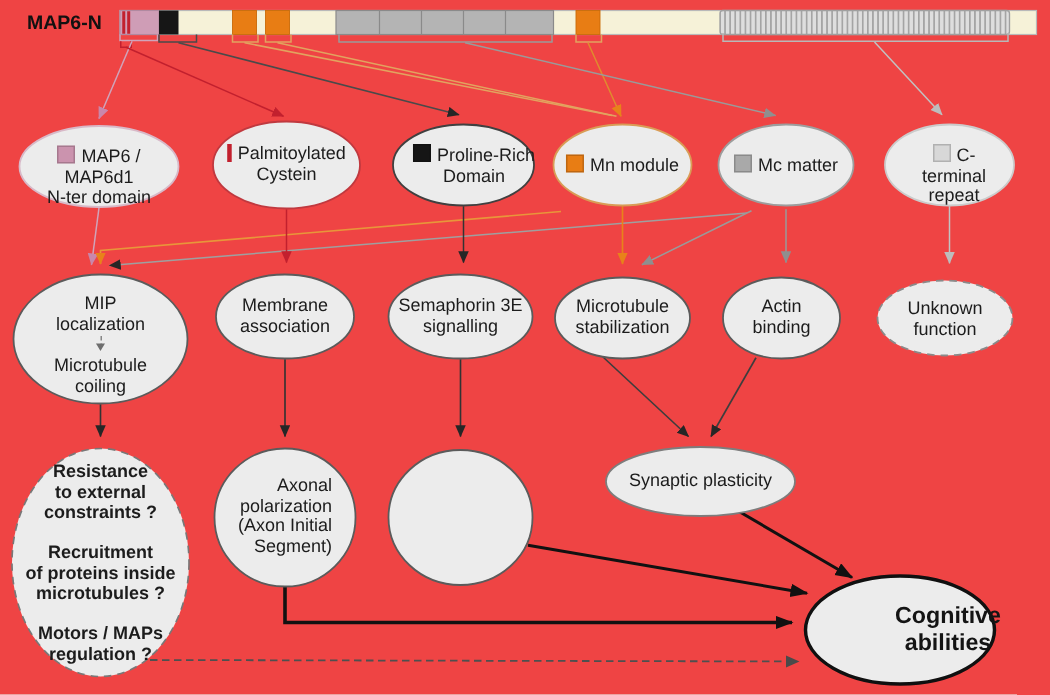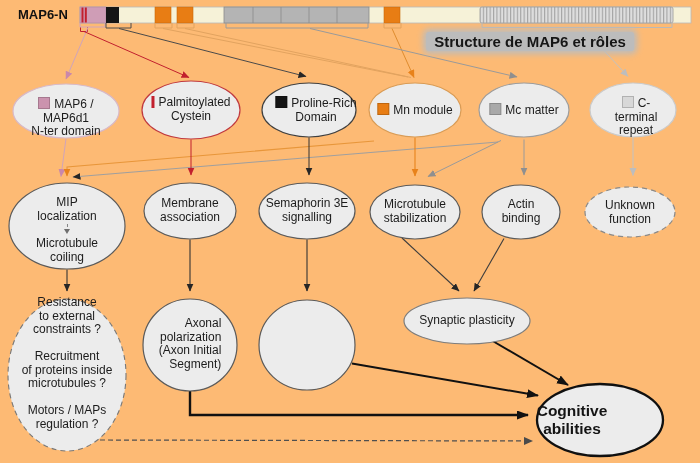--- a/index.html
+++ b/index.html
@@ -1,16 +1,16 @@
 <!DOCTYPE html>
 <html><head>
 <meta charset="utf-8">
 <style>
   html,body{margin:0;padding:0;background:#ececec;}
-  #stage{position:relative;width:700px;height:463px;background:#fdba74;overflow:hidden;
+  #stage{position:relative;width:700px;height:463px;background:#ef4444;overflow:hidden;
          font-family:"Liberation Sans",sans-serif;}
   #stage svg{position:absolute;left:0;top:0;z-index:0;}
   .lbl{position:absolute;transform:translateX(-50%);text-align:center;
        font:12px/1.13 "Liberation Sans",sans-serif;color:#1c1c1c;white-space:pre-line;z-index:2;}
   .barlabel{position:absolute;left:18px;top:7px;font-weight:bold;font-size:13px;color:#111;z-index:2;}
   .title{position:absolute;left:530px;top:32px;transform:translateX(-50%);white-space:nowrap;
          font-weight:bold;font-size:15px;color:#161616;background:#bcbcbc;padding:1px 8px;
          border-radius:3px;box-shadow:0 0 6px 3px #bcbcbc;z-index:2;}
   .sq{display:inline-block;width:10px;height:10px;margin-right:4px;vertical-align:-1px;
       border:1px solid rgba(0,0,0,0.18);}
@@ -141,21 +141,20 @@
   <g fill="#ececec" stroke-width="1.2">
     <ellipse cx="67" cy="375" rx="59" ry="76" stroke="#787878" stroke-dasharray="5,4" stroke-width="1.1"></ellipse>
     <ellipse cx="190" cy="345" rx="47" ry="46" stroke="#5b5b5b"></ellipse>
     <ellipse cx="307" cy="345" rx="48" ry="45" stroke="#5b5b5b"></ellipse>
     <ellipse cx="467" cy="321" rx="63" ry="23" stroke="#7d7d7d"></ellipse>
     <ellipse cx="600" cy="420" rx="63" ry="36" stroke="#101010" stroke-width="2.3"></ellipse>
   </g>
 </svg>
 
   <div class="barlabel">MAP6-N</div>
-  <div class="title">Structure de MAP6 et rôles</div>
 
   <div class="lbl" style="left:66px;top:97px;width:104px;"><span class="sq" style="background-color: rgb(203, 147, 174);"></span><span>MAP6 / MAP6d1
 N-ter domain</span></div>
   <div class="lbl" style="left:191px;top:96px;"><span class="sq bar" style="background-color: rgb(194, 32, 46);"></span><span>Palmitoylated
 Cystein</span></div>
   <div class="lbl" style="left:316px;top:96px;"><span class="sq" style="background-color: rgb(21, 21, 21);"></span><span>Proline-Rich
 Domain</span></div>
   <div class="lbl" style="left:415px;top:103px;"><span class="sq" style="background-color: rgb(232, 125, 20);"></span><span>Mn module</span></div>
   <div class="lbl" style="left:524px;top:103px;"><span class="sq" style="background-color: rgb(169, 169, 169);"></span><span>Mc matter</span></div>
   <div class="lbl" style="left:636px;top:96px;"><span class="sq" style="background-color: rgb(216, 216, 216);"></span><span>C-terminal
@@ -168,31 +167,31 @@
 coiling</span></div>
   <div class="lbl" style="left:307px;top:197px;">Semaphorin 3E
 signalling</div>
   <div class="lbl" style="left:415px;top:198px;">Microtubule
 stabilization</div>
   <div class="lbl" style="left:521px;top:198px;">Actin
 binding</div>
   <div class="lbl" style="left:630px;top:199px;">Unknown
 function</div>
 
-  <div class="lbl" style="left:67px;top:296px;width:116px;">Resistance
+  <div class="lbl" style="left:67px;top:308px;width:116px;font-weight:bold;">Resistance
 to external
 constraints ?
 
 Recruitment
 of proteins inside
 microtubules ?
 
 Motors / MAPs
 regulation ?</div>
   <div class="lbl" style="left:190px;top:317px;text-align:right;">Axonal
 polarization
 (Axon Initial
 Segment)</div>
   <div class="lbl" style="left:467px;top:314px;white-space:nowrap;">Synaptic plasticity</div>
-  <div class="lbl bold-node" style="left:572px;top:402px;">Cognitive
+  <div class="lbl bold-node" style="left:632px;top:402px;">Cognitive
 abilities</div>
 
 </div>
 
 </body></html>

